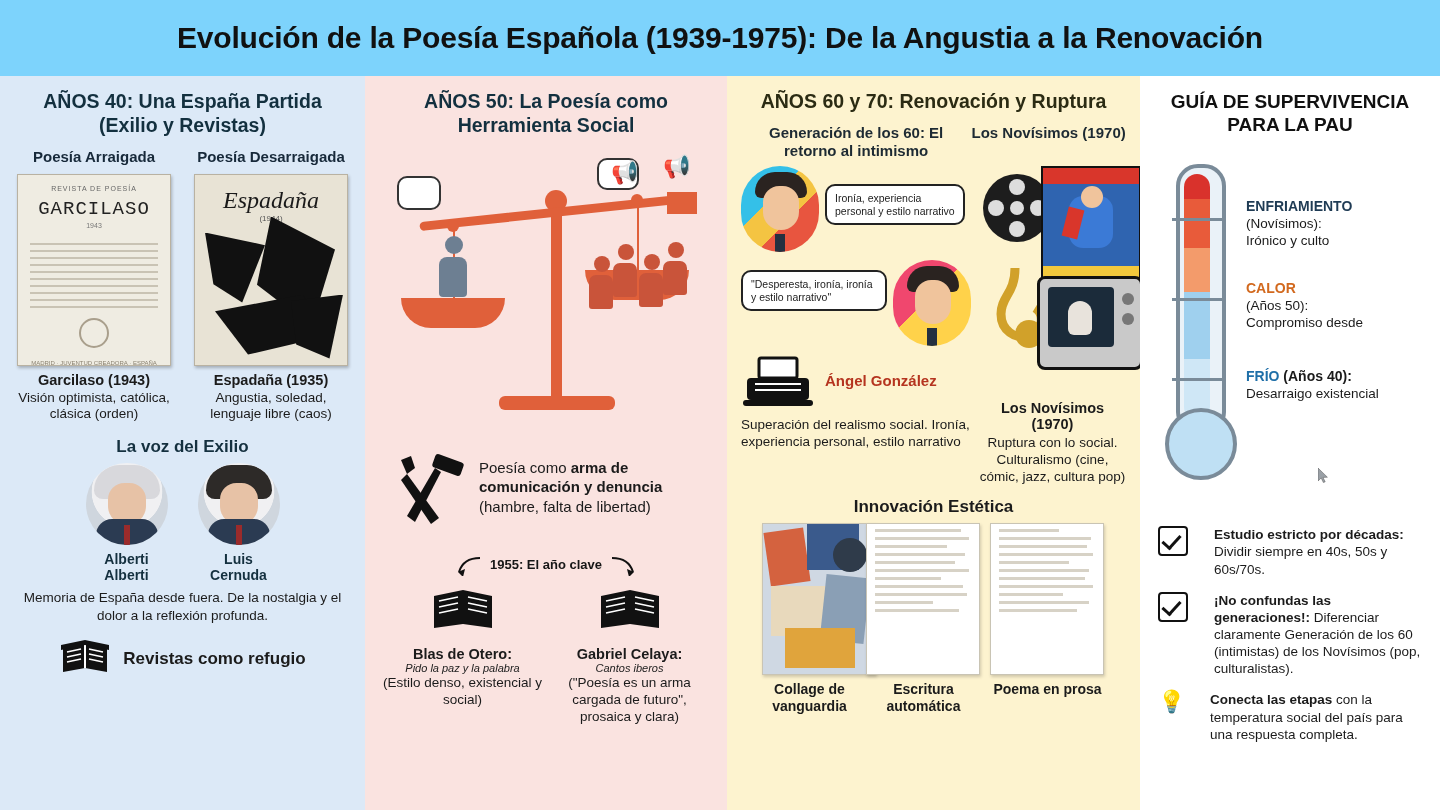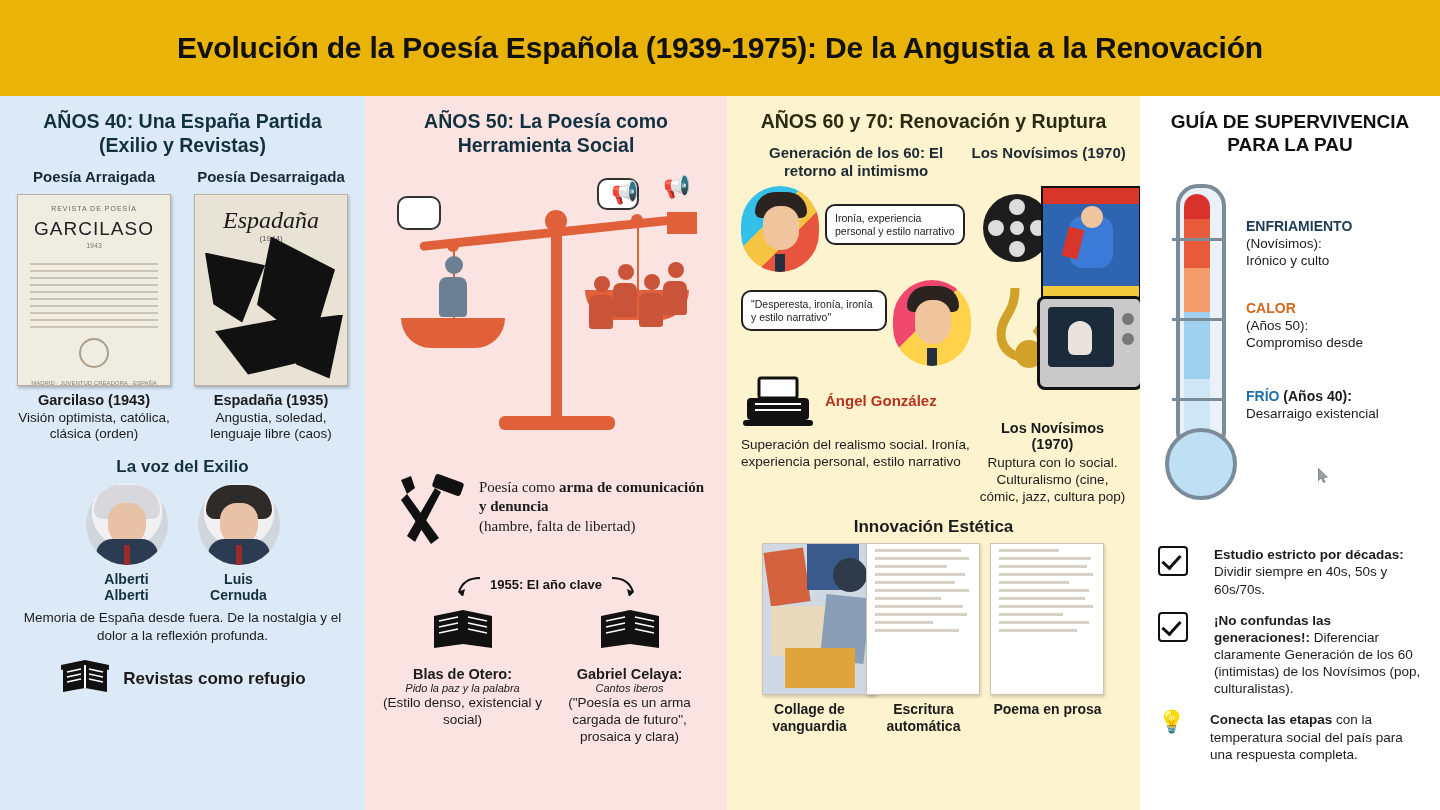--- a/index.html
+++ b/index.html
@@ -7,22 +7,22 @@
   body{
     width:1440px;height:810px;overflow:hidden;
     background:#ffffff;
     font-family:"Liberation Sans", sans-serif;
     color:#1b1b1b;
   }
   .page{position:relative;width:1440px;height:810px;}
 
   
   .title-bar{
-    height:96px;display:flex;align-items:center;justify-content:center;
-    background:#eab308;
+    height:76px;display:flex;align-items:center;justify-content:center;
+    background:#7dd3fc;
   }
   .title{
     font-size:30px;font-weight:bold;letter-spacing:-0.2px;color:#111;
     text-align:center;
   }
 
   
   .columns{display:flex;height:734px;align-items:stretch;}
   .col{position:relative;padding:14px 14px 0 14px;box-sizing:border-box;}
   .col-1{width:365px;background:#dce9f7;}
@@ -42,21 +42,21 @@
   
   .two-books{display:flex;justify-content:space-between;gap:12px;margin-top:2px;}
   .book-col{width:160px;}
   .book-cover{
     width:152px;height:190px;margin:8px auto 6px auto;
     background:#efece2;border:1px solid #b9b2a2;
     box-shadow:1px 2px 3px rgba(0,0,0,.25);
     position:relative;overflow:hidden;
   }
   .gar-top{font-size:7px;text-align:center;color:#666;margin-top:10px;letter-spacing:1px;}
-  .gar-title{font-family:Liberation Sans, sans-serif;font-size:19px;text-align:center;letter-spacing:1px;margin-top:6px;color:#222;}
+  .gar-title{font-family:Liberation Mono, monospace;font-size:19px;text-align:center;letter-spacing:1px;margin-top:6px;color:#222;}
   .gar-year{font-size:7px;text-align:center;color:#777;margin-top:2px;}
   .gar-lines{margin:14px 12px 0 12px;}
   .gar-lines i{display:block;height:2px;background:#c9c3b4;margin-bottom:5px;}
   .gar-seal{width:26px;height:26px;border:2px solid #a99f8c;border-radius:50%;margin:10px auto 0 auto;}
   .gar-foot{font-size:6px;text-align:center;color:#8a8170;margin-top:12px;}
 
   .esp-cover{background:#e8e3d5;}
   .esp-title{font-family:"Liberation Serif",serif;font-style:italic;font-size:24px;text-align:center;margin-top:12px;color:#1a1a1a;}
   .esp-year{font-size:8px;text-align:center;color:#555;}
   .shard{position:absolute;background:#111;}
@@ -298,21 +298,21 @@
         <div class="flag"></div>
       </div>
 
       <div class="hammer-row" style="position:relative;height:86px;">
         <svg width="84" height="80" viewBox="0 0 84 80" style="flex:0 0 84px;">
           <path d="M16 8 L26 4 L30 16 L22 22 Z" fill="#111"></path>
           <path d="M22 22 L54 66 L46 72 L16 28 Z" fill="#111"></path>
           <rect x="48" y="6" width="30" height="14" rx="3" fill="#111" transform="rotate(20 63 13)"></rect>
           <path d="M56 20 L30 70 L22 64 L50 16 Z" fill="#111"></path>
         </svg>
-        <div class="arma-text" style="padding-top:6px;font-family:Liberation Serif, serif;">
+        <div class="arma-text" style="padding-top:6px;">
           <span>Poesía como </span><b>arma de comunicación y denuncia</b><br>
           <span>(hambre, falta de libertad)</span>
         </div>
       </div>
 
       <div class="year-key">
         <svg width="26" height="22" viewBox="0 0 26 22">
             <path d="M24 4 C14 4 6 8 3 18" stroke="#111" stroke-width="2" fill="none"></path>
             <path d="M2 18 l7 -3 l-2 8 z" fill="#111"></path>
           </svg>

